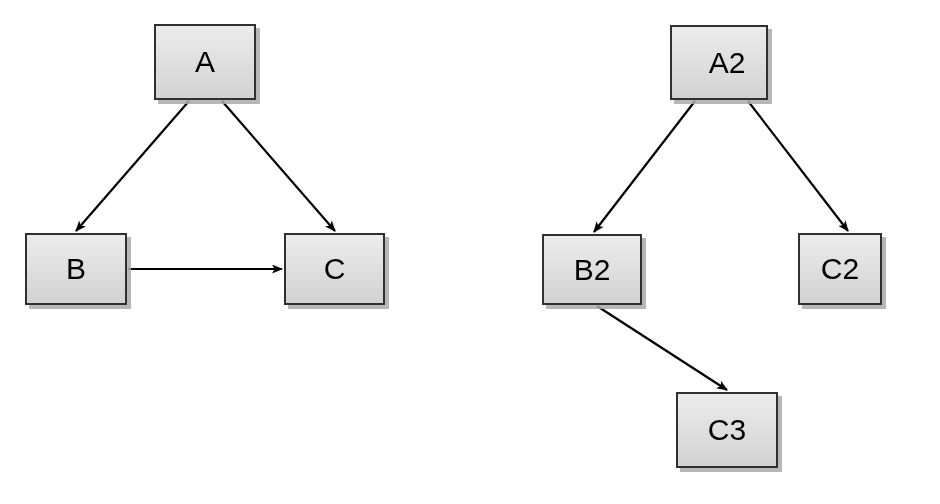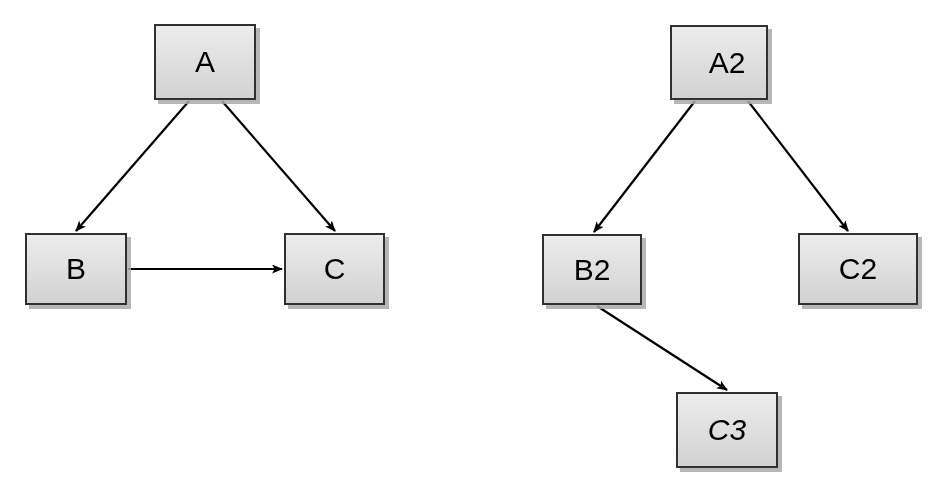--- a/index.html
+++ b/index.html
@@ -74,21 +74,21 @@
       </div>
       <div class="node" style="left: 284px; top: 233px; width: 101px; height: 72px; border-color: rgb(48, 48, 48); background-image: linear-gradient(rgb(236, 236, 236) 0%, rgb(210, 210, 210) 100%);">
         <span class="node-label" style="color: rgb(0, 0, 0);">C</span>
       </div>
       <div class="node" style="left: 670px; top: 25px; width: 98px; height: 75px; border-color: rgb(48, 48, 48); background-image: linear-gradient(rgb(236, 236, 236) 0%, rgb(210, 210, 210) 100%); padding-left: 16px;">
         <span class="node-label" style="color: rgb(0, 0, 0);">A2</span>
       </div>
       <div class="node" style="left: 542px; top: 234px; width: 100px; height: 71px; border-color: rgb(48, 48, 48); background-image: linear-gradient(rgb(236, 236, 236) 0%, rgb(210, 210, 210) 100%); justify-content: center;">
         <span class="node-label" style="color: rgb(0, 0, 0);">B2</span>
       </div>
-      <div class="node" style="left: 798px; top: 233px; width: 120px; height: 72px; border-color: rgb(48, 48, 48); background-image: linear-gradient(rgb(236, 236, 236) 0%, rgb(210, 210, 210) 100%);">
+      <div class="node" style="left: 798px; top: 233px; width: 84px; height: 72px; border-color: rgb(48, 48, 48); background-image: linear-gradient(rgb(236, 236, 236) 0%, rgb(210, 210, 210) 100%);">
         <span class="node-label" style="color: rgb(0, 0, 0);">C2</span>
       </div>
       <div class="node" style="left: 676px; top: 392px; width: 102px; height: 76px; border-color: rgb(48, 48, 48); background-image: linear-gradient(rgb(236, 236, 236) 0%, rgb(210, 210, 210) 100%);">
-        <span class="node-label" style="color: rgb(0, 0, 0); font-style: italic;">C3</span>
+        <span class="node-label" style="color: rgb(0, 0, 0);">C3</span>
       </div>
     </div>
 
 </div>
 
 </body></html>

